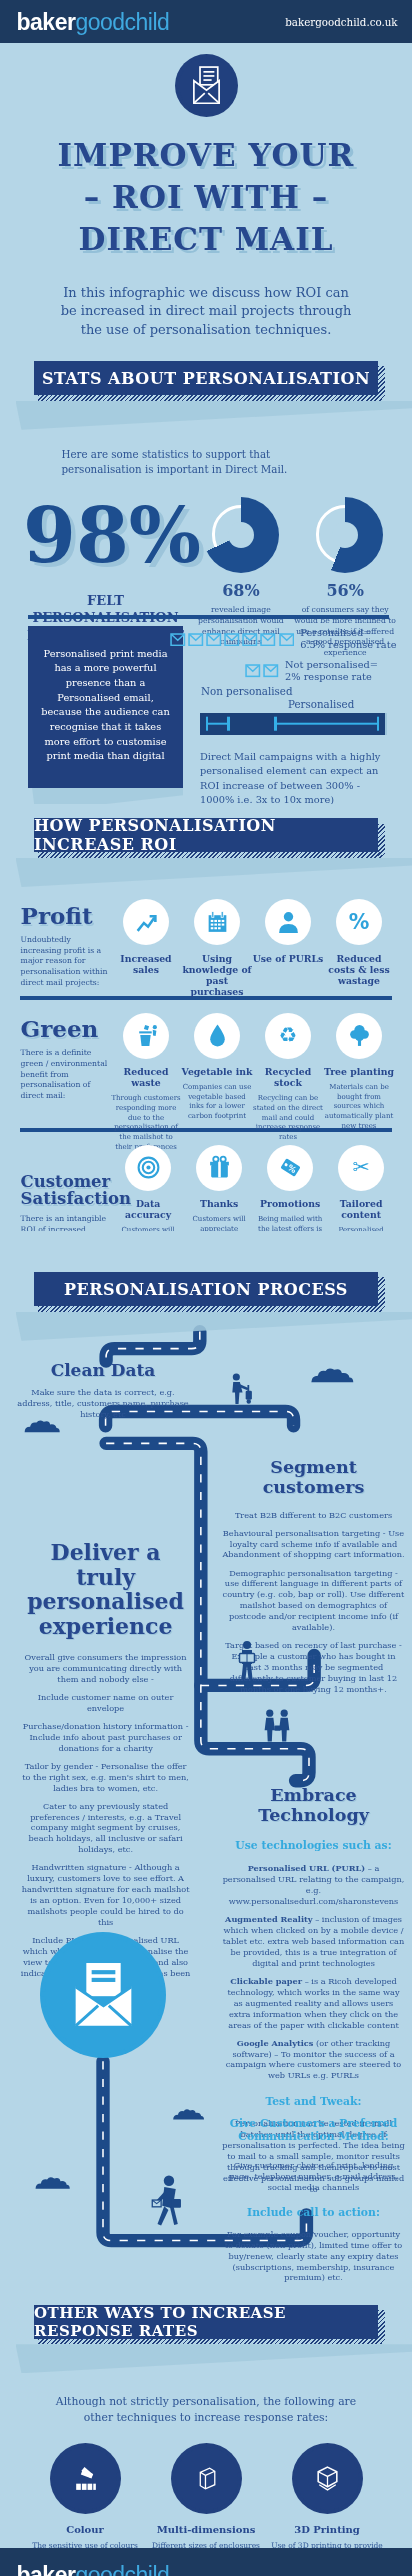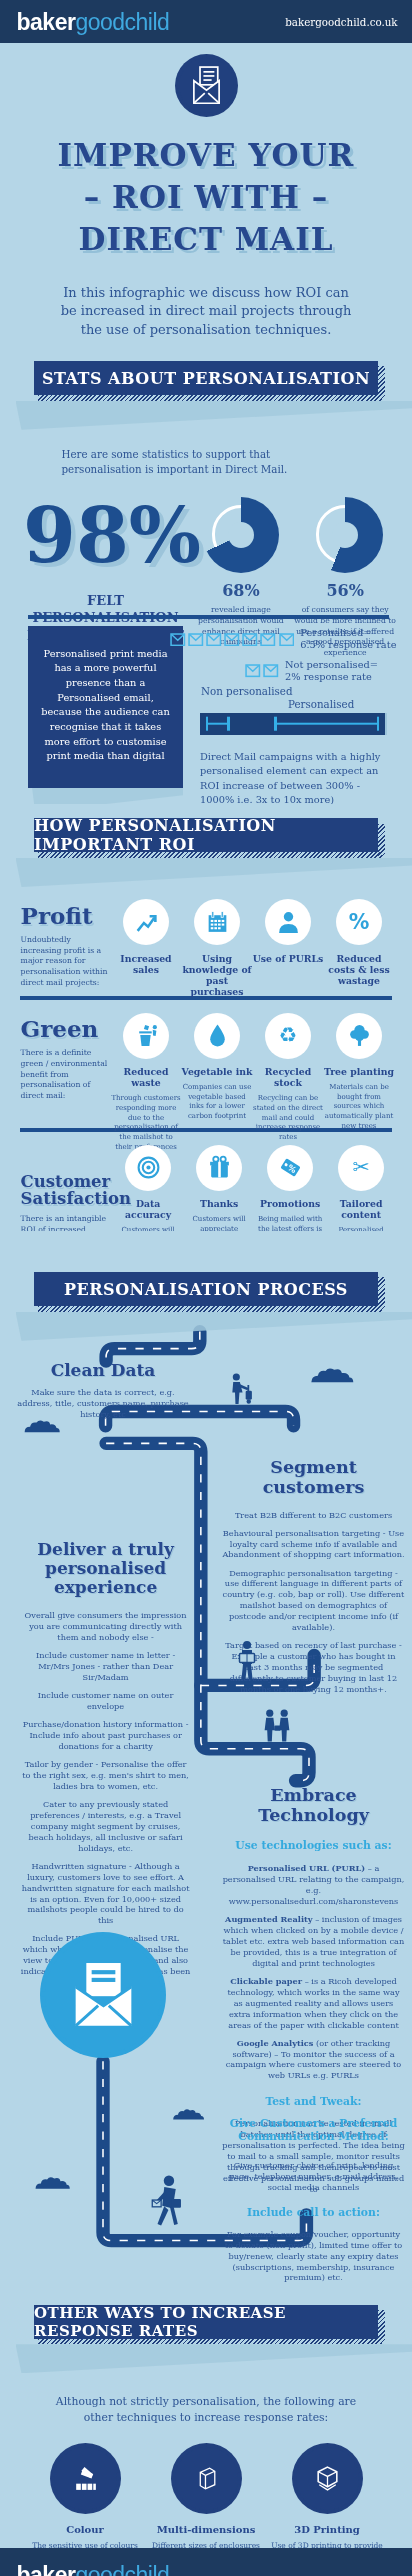--- a/index.html
+++ b/index.html
@@ -247,21 +247,21 @@
         <span class="ibeam" style="left:3%;width:13%"></span>
         <span class="ibeam" style="left:40%;width:57%"></span>
       </div>
       <p class="bar-cap">Direct Mail campaigns with a highly personalised element can expect an ROI increase of between 300% - 1000% i.e. 3x to 10x more)</p>
     </div>
   </section>
 
   <section class="roi">
     <div class="banner">
       <div class="banner-core">
-          <span class="txt">HOW PERSONALISATION IMPORTANT ROI</span>
+          <span class="txt">HOW PERSONALISATION INCREASE ROI</span>
           <span class="hatch hatch-r"></span>
         </div>
       <div class="hatch hatch-b"></div>
       <div class="soft"></div>
     </div>
 
     <div class="roi-row h1">
       <div class="roi-left">
         <h2>Profit</h2>
         <p>Undoubtedly increasing profit is a major reason for personalisation within direct mail projects:</p>
@@ -482,23 +482,22 @@
 
     <div class="abs" style="left:222px;top:227px;width:183px">
       <div class="p-head">Segment customers</div>
       <p class="p-txt" style="margin-top:12.4px">Treat B2B different to B2C customers</p>
       <p class="p-txt">Behavioural personalisation targeting - Use loyalty card scheme info if available and Abandonment of shopping cart information.</p>
       <p class="p-txt">Demographic personalisation targeting - use different language in different parts of country (e.g. cob, bap or roll). Use different mailshot based on demographics of postcode and/or recipient income info (if available).</p>
       <p class="p-txt">Target based on recency of last purchase - Example a customer who has bought in past 3 months may be segmented differently to customer buying in last 12 months or one buying 12 months+.</p>
     </div>
 
     <div class="abs" style="left:20.6px;top:309px;width:170px">
-      <div class="p-head" style="font-size:17px">Deliver a truly personalised experience</div>
+      <div class="p-head" style="font-size:22px">Deliver a truly personalised experience</div>
       <p class="p-txt" style="margin-top:13.4px">Overall give consumers the impression you are communicating directly with them and nobody else -</p>
-      <p class="p-txt">Include customer name in letter - Mr/Mrs Jones - rather than Dear Sir/Madam</p>
       <p class="p-txt">Include customer name on outer envelope</p>
       <p class="p-txt">Purchase/donation history information - Include info about past purchases or donations for a charity</p>
       <p class="p-txt">Tailor by gender - Personalise the offer to the right sex, e.g. men's shirt to men, ladies bra to women, etc.</p>
       <p class="p-txt">Cater to any previously stated preferences / interests, e.g. a Travel company might segment by cruises, beach holidays, all inclusive or safari holidays, etc.</p>
       <p class="p-txt">Handwritten signature - Although a luxury, customers love to see effort. A handwritten signature for each mailshot is an option. Even for 10,000+ sized mailshots people could be hired to do this</p>
       <p class="p-txt">Include PURL - a personalised URL which when clicked will personalise the view to customers preferences and also indicate to Company that there has been a response</p>
     </div>
 
     <svg class="abs" style="left:234px;top:410px" width="26" height="39" viewBox="0 0 50 78">
       <g fill="#1d4a88">

